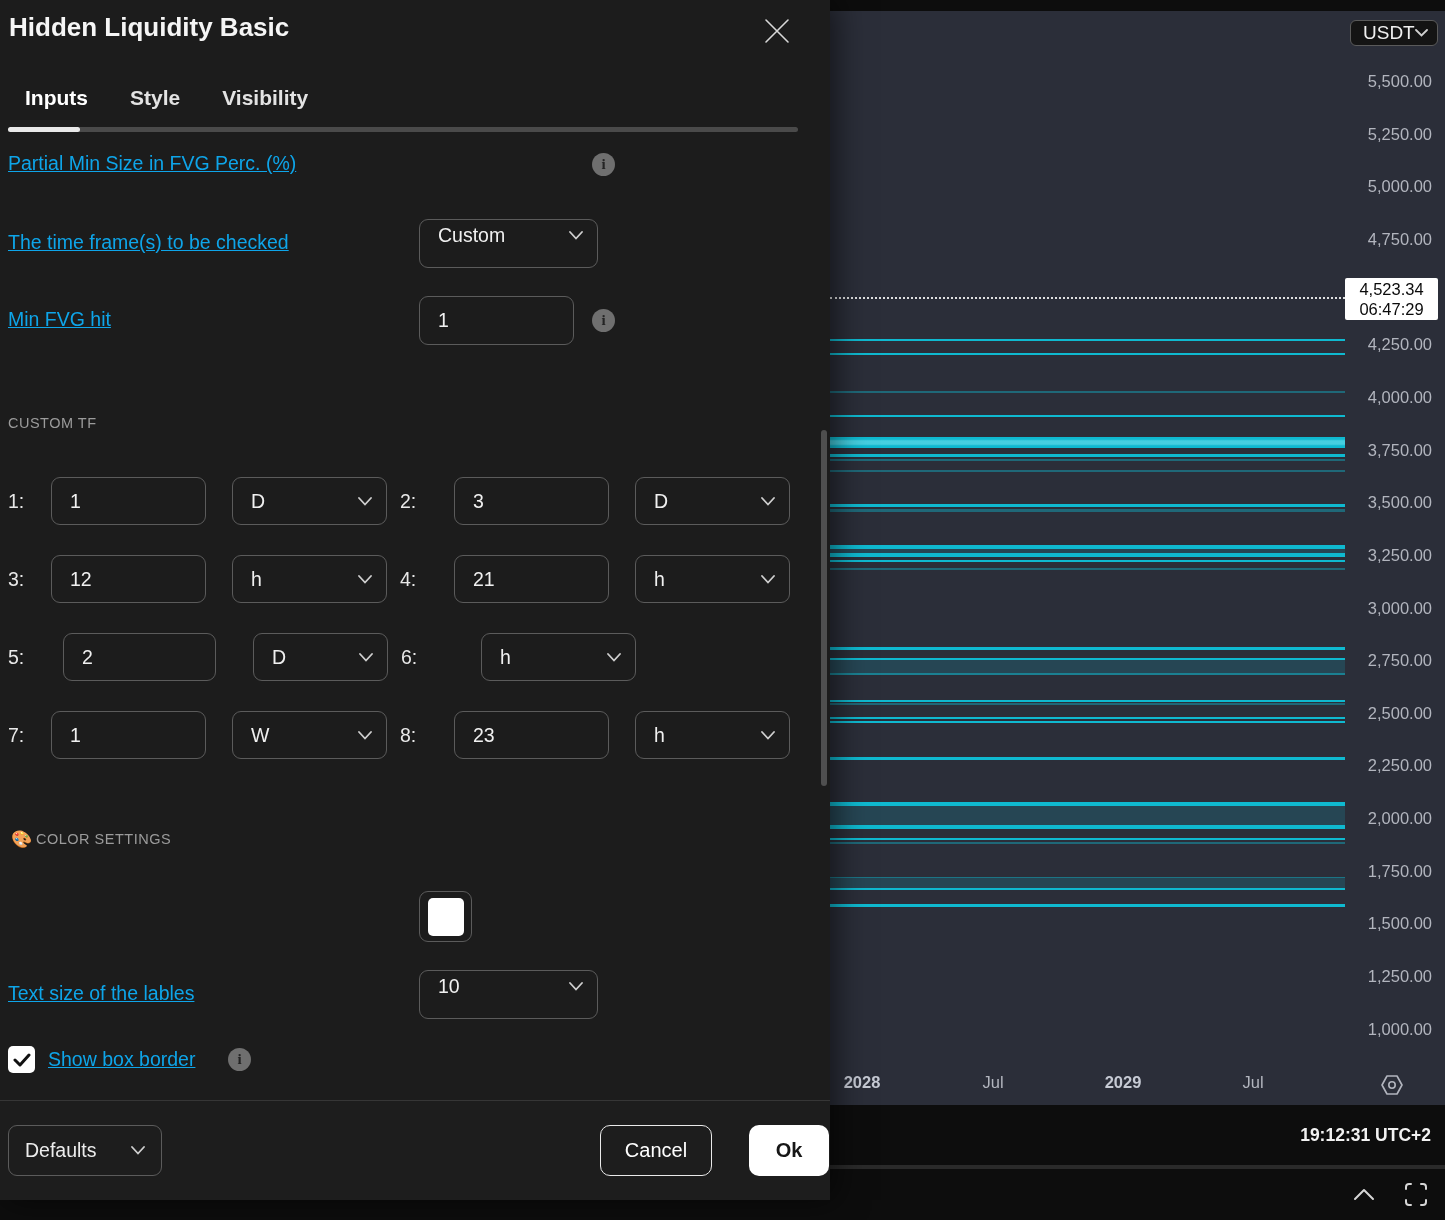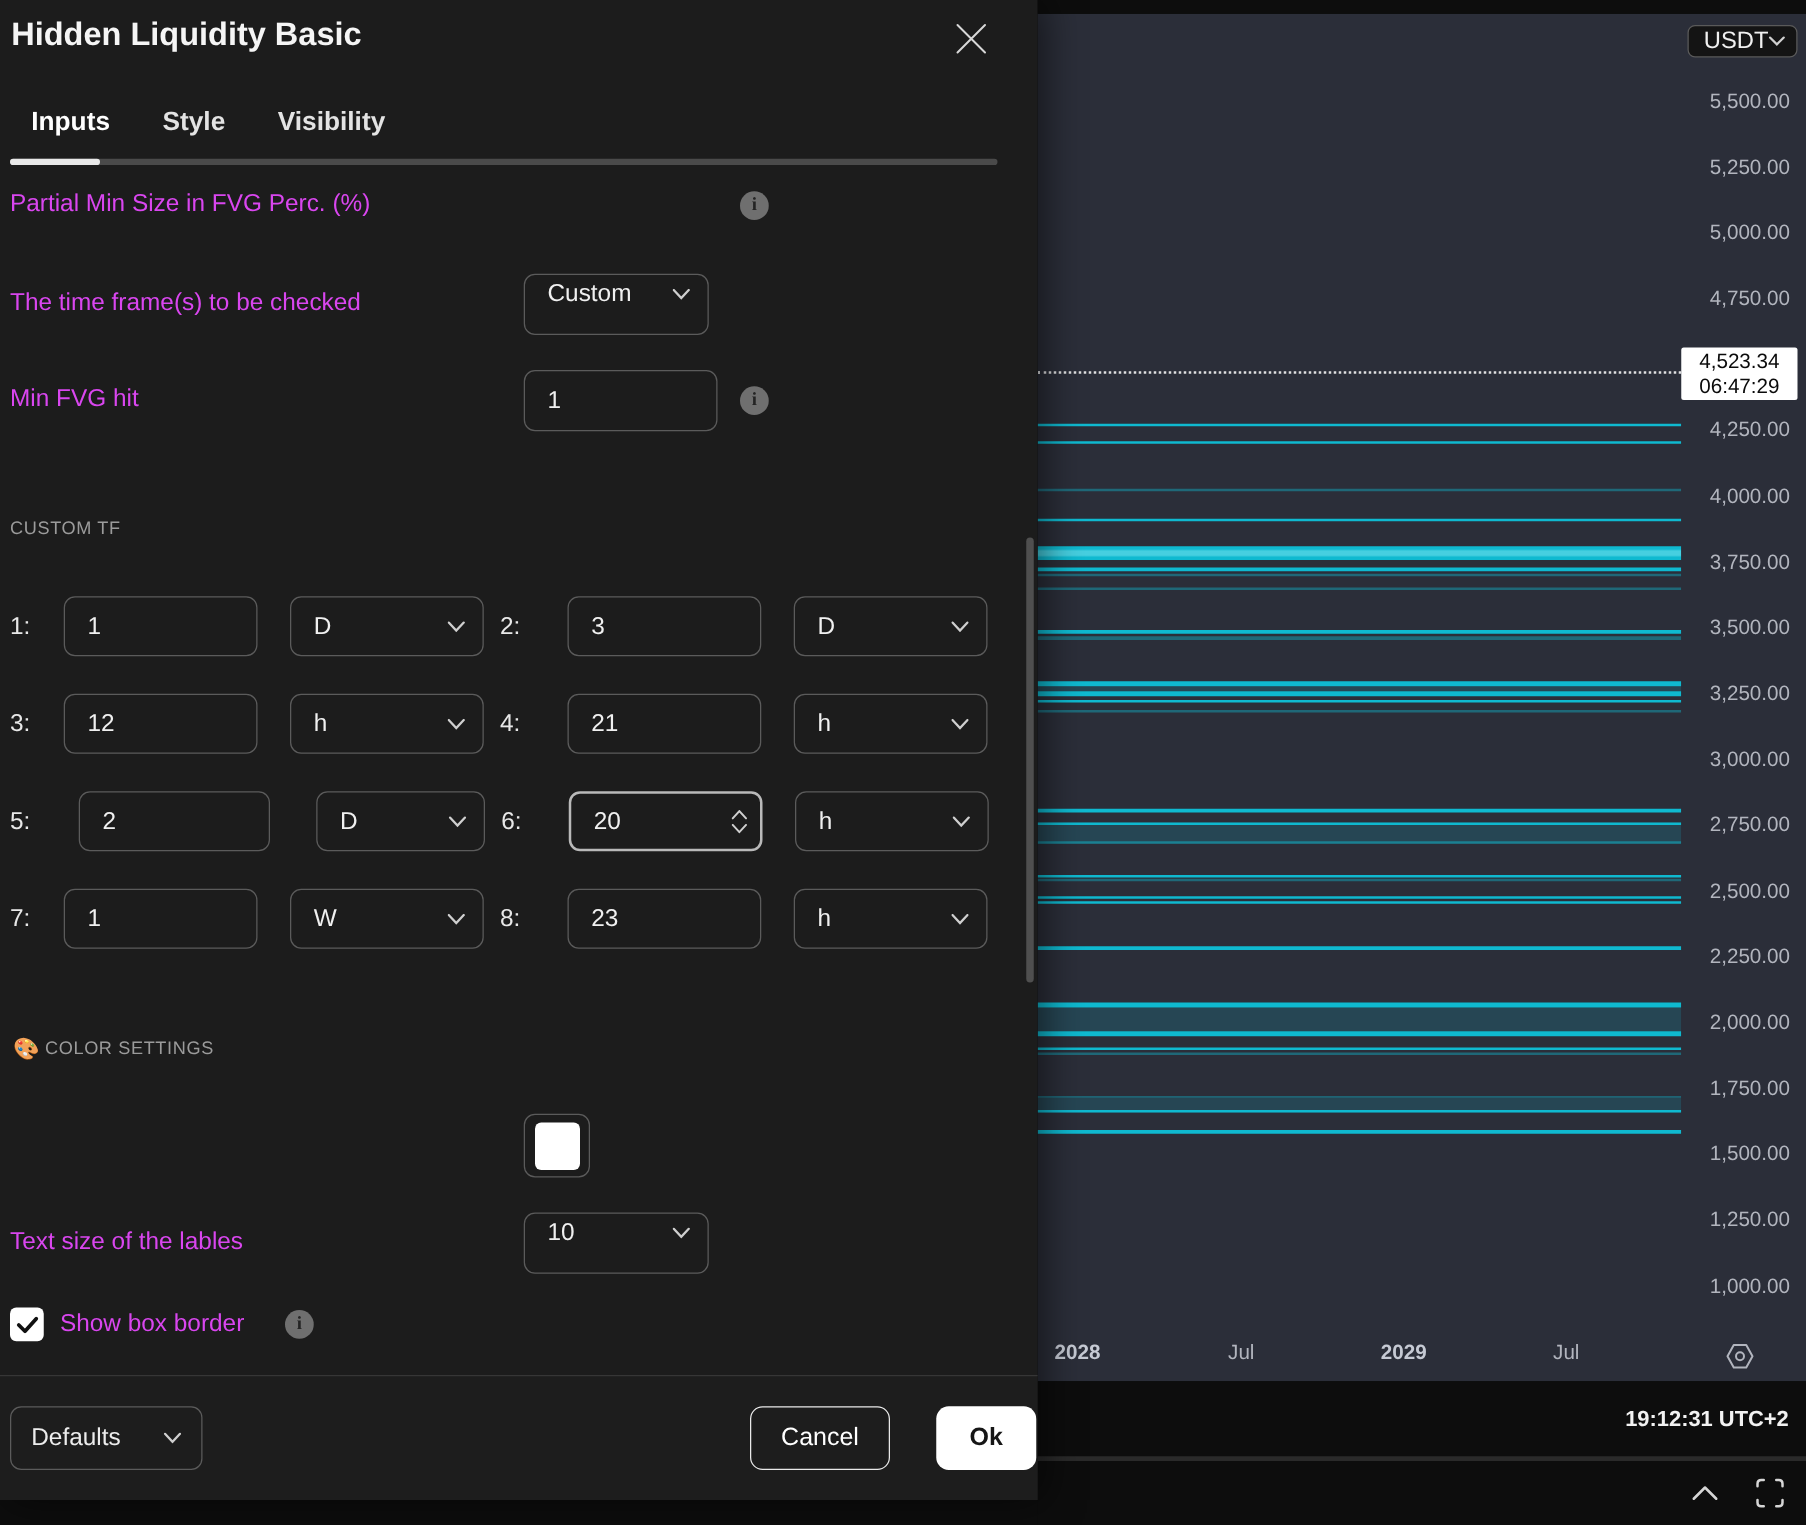--- a/index.html
+++ b/index.html
@@ -50,25 +50,25 @@
             box-shadow:6px 0 30px rgba(0,0,0,0.55); z-index:10; }
   .dlg-title { position:absolute; left:9px; top:12px; font-size:26px; font-weight:bold; color:#f5f5f5; }
   .close-icon { position:absolute; left:760px; top:14px; width:34px; height:34px; cursor:pointer; }
 
   .tabs { position:absolute; left:8px; top:86px; display:flex; gap:42px;margin-left:17px; }
   .tab { font-size:21px; font-weight:bold; color:#e3e3e3; cursor:pointer; }
   .tab.active { color:#ffffff; }
   .tab-track { position:absolute; left:8px; top:127px; width:790px; height:5px; background:#4a4a4a; border-radius:3px; }
   .tab-indicator { position:absolute; left:0; top:0; width:72px; height:5px; background:#e8e8e8; border-radius:3px; }
 
-  .field-label { position:absolute; left:8px; color:#d946ef; font-size:19.5px; }
+  .field-label { position:absolute; left:8px; color:#0ea5e9; font-size:19.5px;text-decoration:underline; }
   .input-box { position:absolute; left:419px; width:155px; height:49px; border:1px solid #5b5b5b;
                border-radius:9px; background:transparent; color:#f0f0f0; font-size:19.5px;
                display:flex; align-items:center; padding-left:18px; cursor:text; }
-  .select-box { position:absolute; left:419px; width:148px; height:49px; border:1px solid #5b5b5b;
+  .select-box { position:absolute; left:419px; width:179px; height:49px; border:1px solid #5b5b5b;
                 border-radius:9px; color:#f0f0f0; font-size:19.5px;
                 display:flex; align-items:center; justify-content:space-between;
                 padding:0 14px 16px 18px; cursor:pointer; }
   .info-icon { position:absolute; width:23px; height:23px; border-radius:50%; background:#6f6f6f;
                color:#242424; font-size:15px; font-weight:bold; text-align:center; line-height:23px;
                font-family:"Liberation Serif", serif; }
 
   .section-label { position:absolute; left:8px; color:#9b9b9b; font-size:14.5px; letter-spacing:0.5px; }
 
   .tf-row { position:absolute; left:8px; display:flex; align-items:center; height:48px; }
@@ -327,31 +327,20 @@
               <span>D</span>
               <span>
                 <svg width="14" height="9" viewBox="0 0 14 9">
                   <polyline points="1,1 7,7.5 13,1" fill="none" stroke="#cfcfcf" stroke-width="1.8" stroke-linecap="round"></polyline>
                 </svg>
               </span>
             </div>
           </div>
           <div class="tf-entry">
             <span class="tf-idx r">6:</span>
-            <div class="tf-input focused">
-              <span>20</span>
-              <span class="spinner">
-                <svg width="13" height="8" viewBox="0 0 14 9">
-                  <polyline points="1,7.5 7,1 13,7.5" fill="none" stroke="#cfcfcf" stroke-width="1.8" stroke-linecap="round"></polyline>
-                </svg>
-                <svg width="13" height="8" viewBox="0 0 14 9">
-                  <polyline points="1,1 7,7.5 13,1" fill="none" stroke="#cfcfcf" stroke-width="1.8" stroke-linecap="round"></polyline>
-                </svg>
-              </span>
-            </div>
             <div class="tf-sel">
               <span>h</span>
               <span>
                 <svg width="14" height="9" viewBox="0 0 14 9">
                   <polyline points="1,1 7,7.5 13,1" fill="none" stroke="#cfcfcf" stroke-width="1.8" stroke-linecap="round"></polyline>
                 </svg>
               </span>
             </div>
           </div>
         </div>

